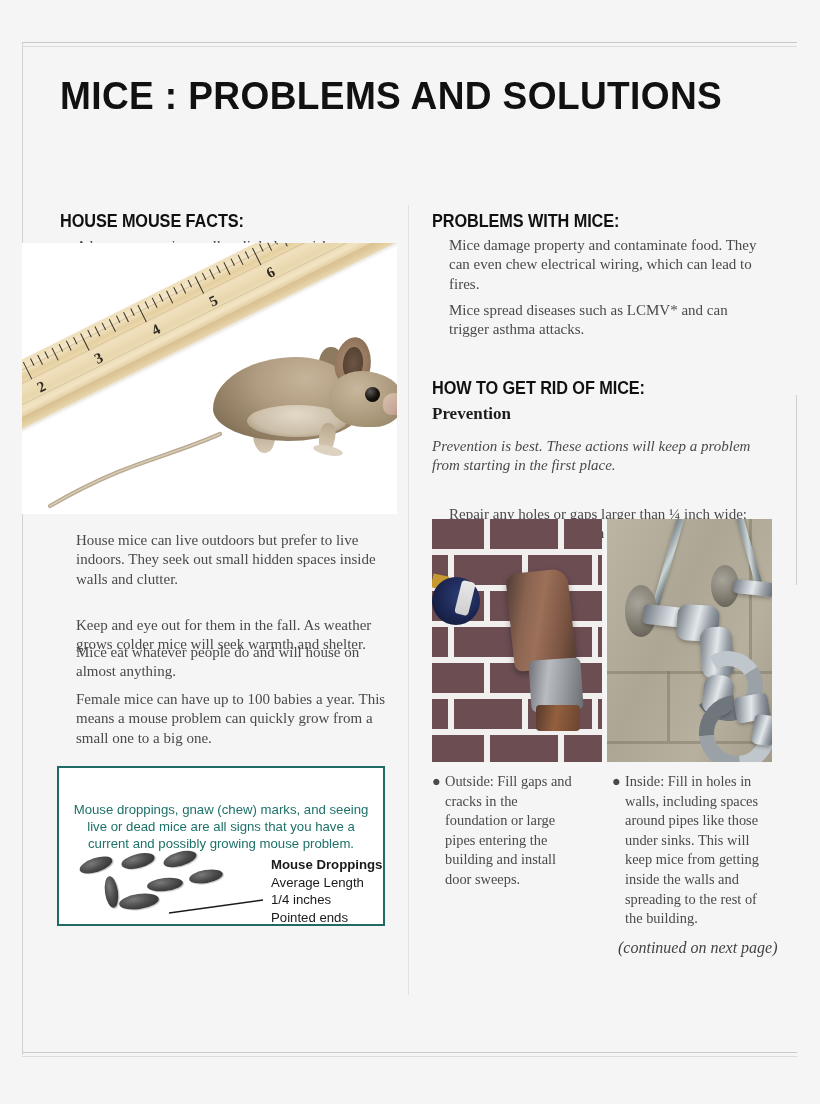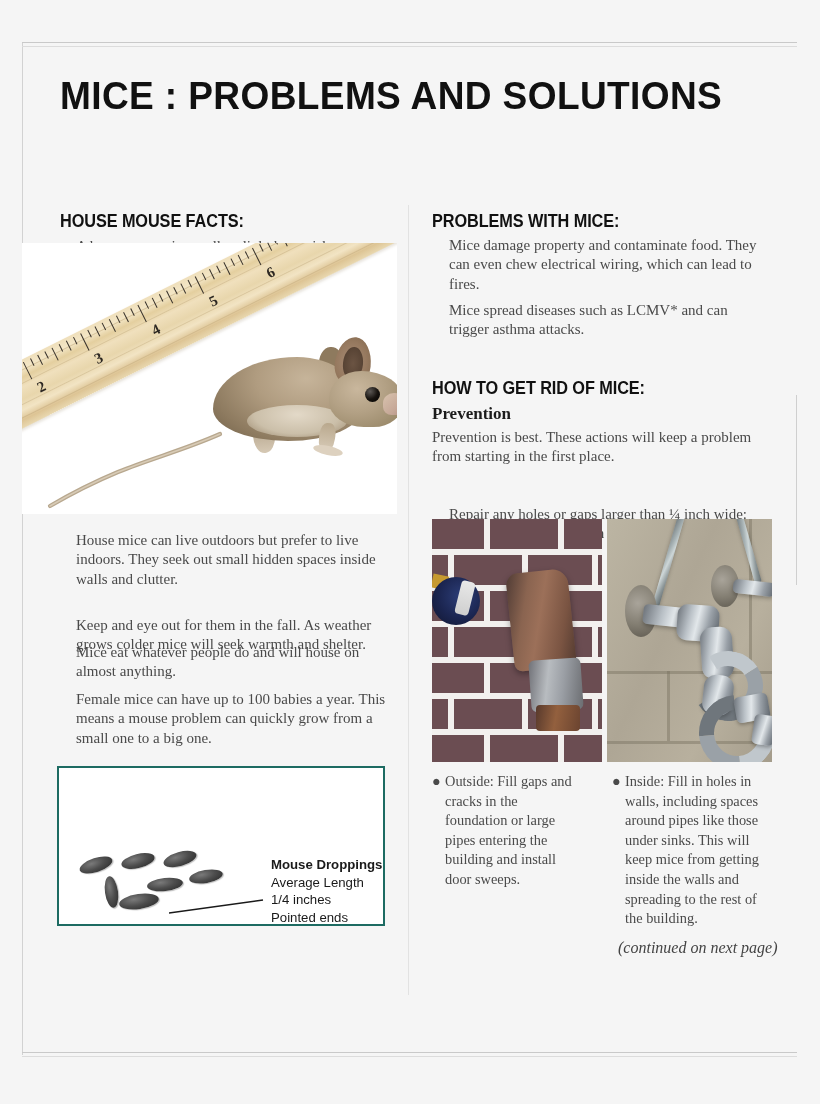--- a/index.html
+++ b/index.html
@@ -611,20 +611,21 @@
     <div class="foot"></div>
   </div>
 </div>
 
 <div class="body-text" style="left:76px; top:531px; width:312px;">House mice can live outdoors but prefer to live indoors.  They seek out small hidden spaces inside walls and clutter.</div>
 <div class="body-text" style="left:76px; top:616px; width:312px;">Keep and eye out for them in the fall. As weather grows colder mice will seek warmth and shelter.</div>
 <div class="body-text" style="left:76px; top:643px; width:312px;">Mice eat whatever people do and will house on almost anything.</div>
 <div class="body-text" style="left:76px; top:690px; width:312px;">Female mice can have up to 100 babies a year. This means a mouse problem can quickly grow from a small one to a big one.</div>
 
 <div class="callout">
+  <div class="callout-sub">Mouse droppings, gnaw (chew) marks, and seeing live or dead mice are all signs that you have a current and possibly growing mouse problem.</div>
 
   <div class="droppings">
     <div class="dropping" style="left:2px;   top:6px;  width:34px; height:14px; transform:rotate(-18deg);"></div>
     <div class="dropping" style="left:44px;  top:2px;  width:34px; height:14px; transform:rotate(-14deg);"></div>
     <div class="dropping" style="left:86px;  top:0px;  width:34px; height:14px; transform:rotate(-16deg);"></div>
     <div class="dropping" style="left:112px; top:18px; width:34px; height:13px; transform:rotate(-10deg);"></div>
     <div class="dropping" style="left:28px;  top:24px; width:13px; height:32px; transform:rotate(-8deg);"></div>
     <div class="dropping" style="left:70px;  top:26px; width:36px; height:13px; transform:rotate(-6deg);"></div>
     <div class="dropping" style="left:42px;  top:42px; width:40px; height:15px; transform:rotate(-8deg);"></div>
   </div>
@@ -644,21 +645,21 @@
 
 <div class="sec-head" style="left:432px; top:210px;">PROBLEMS WITH MICE:</div>
 
 <div class="body-text" style="left:449px; top:236px; width:312px;">Mice damage property and contaminate food. They can even chew electrical wiring, which can lead to fires.</div>
 <div class="body-text" style="left:449px; top:301px; width:312px;">Mice spread diseases such as LCMV* and can trigger asthma attacks.</div>
 
 <div class="sec-head" style="left:432px; top:377px;">HOW TO GET RID OF MICE:</div>
 
 <div class="sub-head" style="left:432px; top:404px;text-align:right;">Prevention</div>
 
-<div class="body-text" style="left:432px; top:428px; width:330px;">Prevention is best.  These actions will keep a problem from starting in the first place.</div>
+<div class="body-text" style="left:432px; top:437px; width:330px;font-style:italic;">Prevention is best.  These actions will keep a problem from starting in the first place.</div>
 
 <div class="body-text" style="left:449px; top:477px; width:320px;margin-top:28px;">Repair any holes or gaps larger than ¼ inch wide: mice can squeeze through a hole the size of a dime</div>
 
 <div class="photo photo-left">
   <div class="brickwall"></div>
   <div class="brick-v" style="left:52px;  top:0px;   height:30px;"></div>
   <div class="brick-v" style="left:126px; top:0px;   height:30px;"></div>
   <div class="brick-v" style="left:16px;  top:36px;  height:30px;"></div>
   <div class="brick-v" style="left:90px;  top:36px;  height:30px;"></div>
   <div class="brick-v" style="left:160px; top:36px;  height:30px;"></div>

